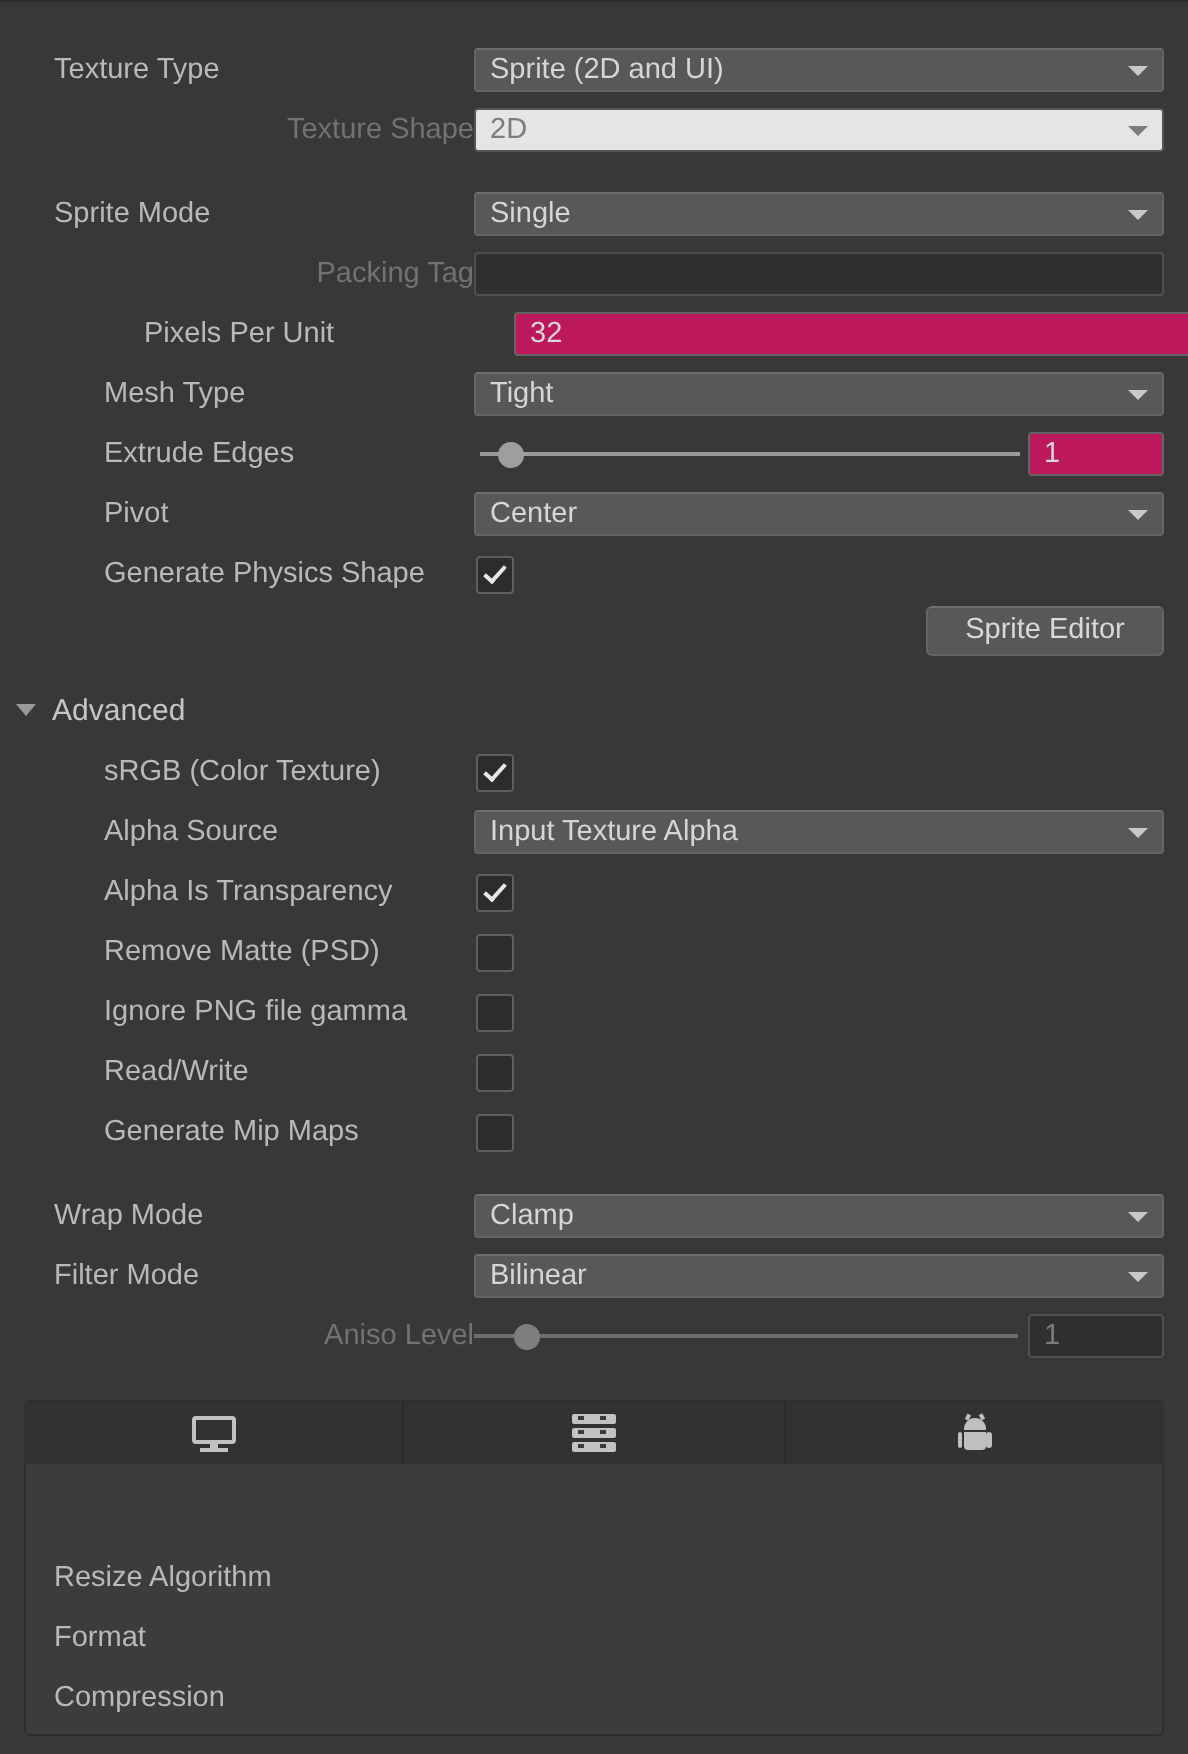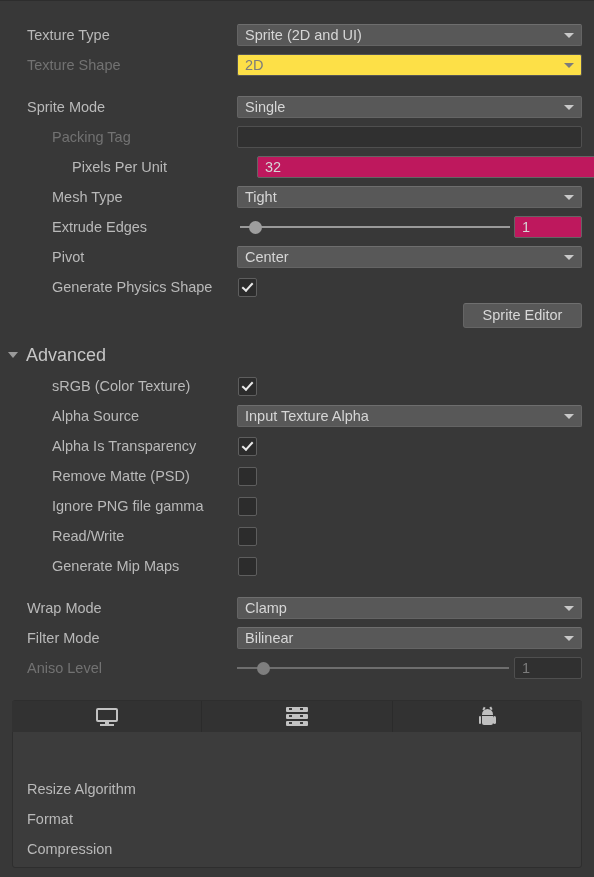--- a/index.html
+++ b/index.html
@@ -19,34 +19,34 @@
 
   
   .row { position:absolute; left:0; width:594px; height:30px; display:flex; align-items:center; }
   .label {
     position:absolute; top:0; height:30px; line-height:30px;
     white-space:nowrap; overflow:hidden;
     color:#b9b9b9; font-size:14.5px;
   }
   .label.indent  { left:52px; width:185px; }
   .label.root    { left:27px; width:210px; }
-  .label.dim     { color:#727272; }
+  .label.dim     { color:#727272;text-align:right; }
 
   
   .popup {
     position:absolute; top:4px; height:22px;
     background:#585858;
     border:1px solid #646464;
     border-top-color:#6e6e6e;
     border-radius:2px;
     color:#d6d6d6; font-size:14.5px;
     line-height:20px; padding-left:7px;
     white-space:nowrap; overflow:hidden;
   }
-  .popup.dim { background:#fde047; border-color:#555; color:#7c7c7c; }
+  .popup.dim { background:#e5e5e5; border-color:#555; color:#7c7c7c; }
   .popup .arrow {
     position:absolute; right:7px; top:50%; margin-top:-2px;
     width:0; height:0;
     border-left:5px solid transparent;
     border-right:5px solid transparent;
     border-top:5px solid #c9c9c9;
   }
   .popup.dim .arrow { border-top-color:#7c7c7c; }
 
   
@@ -105,21 +105,21 @@
 
   
   .foldout { position:absolute; left:8px; height:26px; display:flex; align-items:center; }
   .foldout .tri {
     width:0; height:0;
     border-left:5.5px solid transparent;
     border-right:5.5px solid transparent;
     border-top:6.5px solid #9a9a9a;
     margin-right:8px;
   }
-  .foldout .ftext { color:#c6c6c6; font-size:18px; }
+  .foldout .ftext { color:#c6c6c6; font-size:15px; }
 
   
   .platbox {
     position:absolute; left:12px; top:700px;
     width:570px; height:168px;
     background:#3c3c3c;
     border:1px solid #2e2e2e;
     border-radius:3px;
   }
   .tabbar { position:absolute; left:12px; top:701px; width:570px; height:31px; display:flex; }

